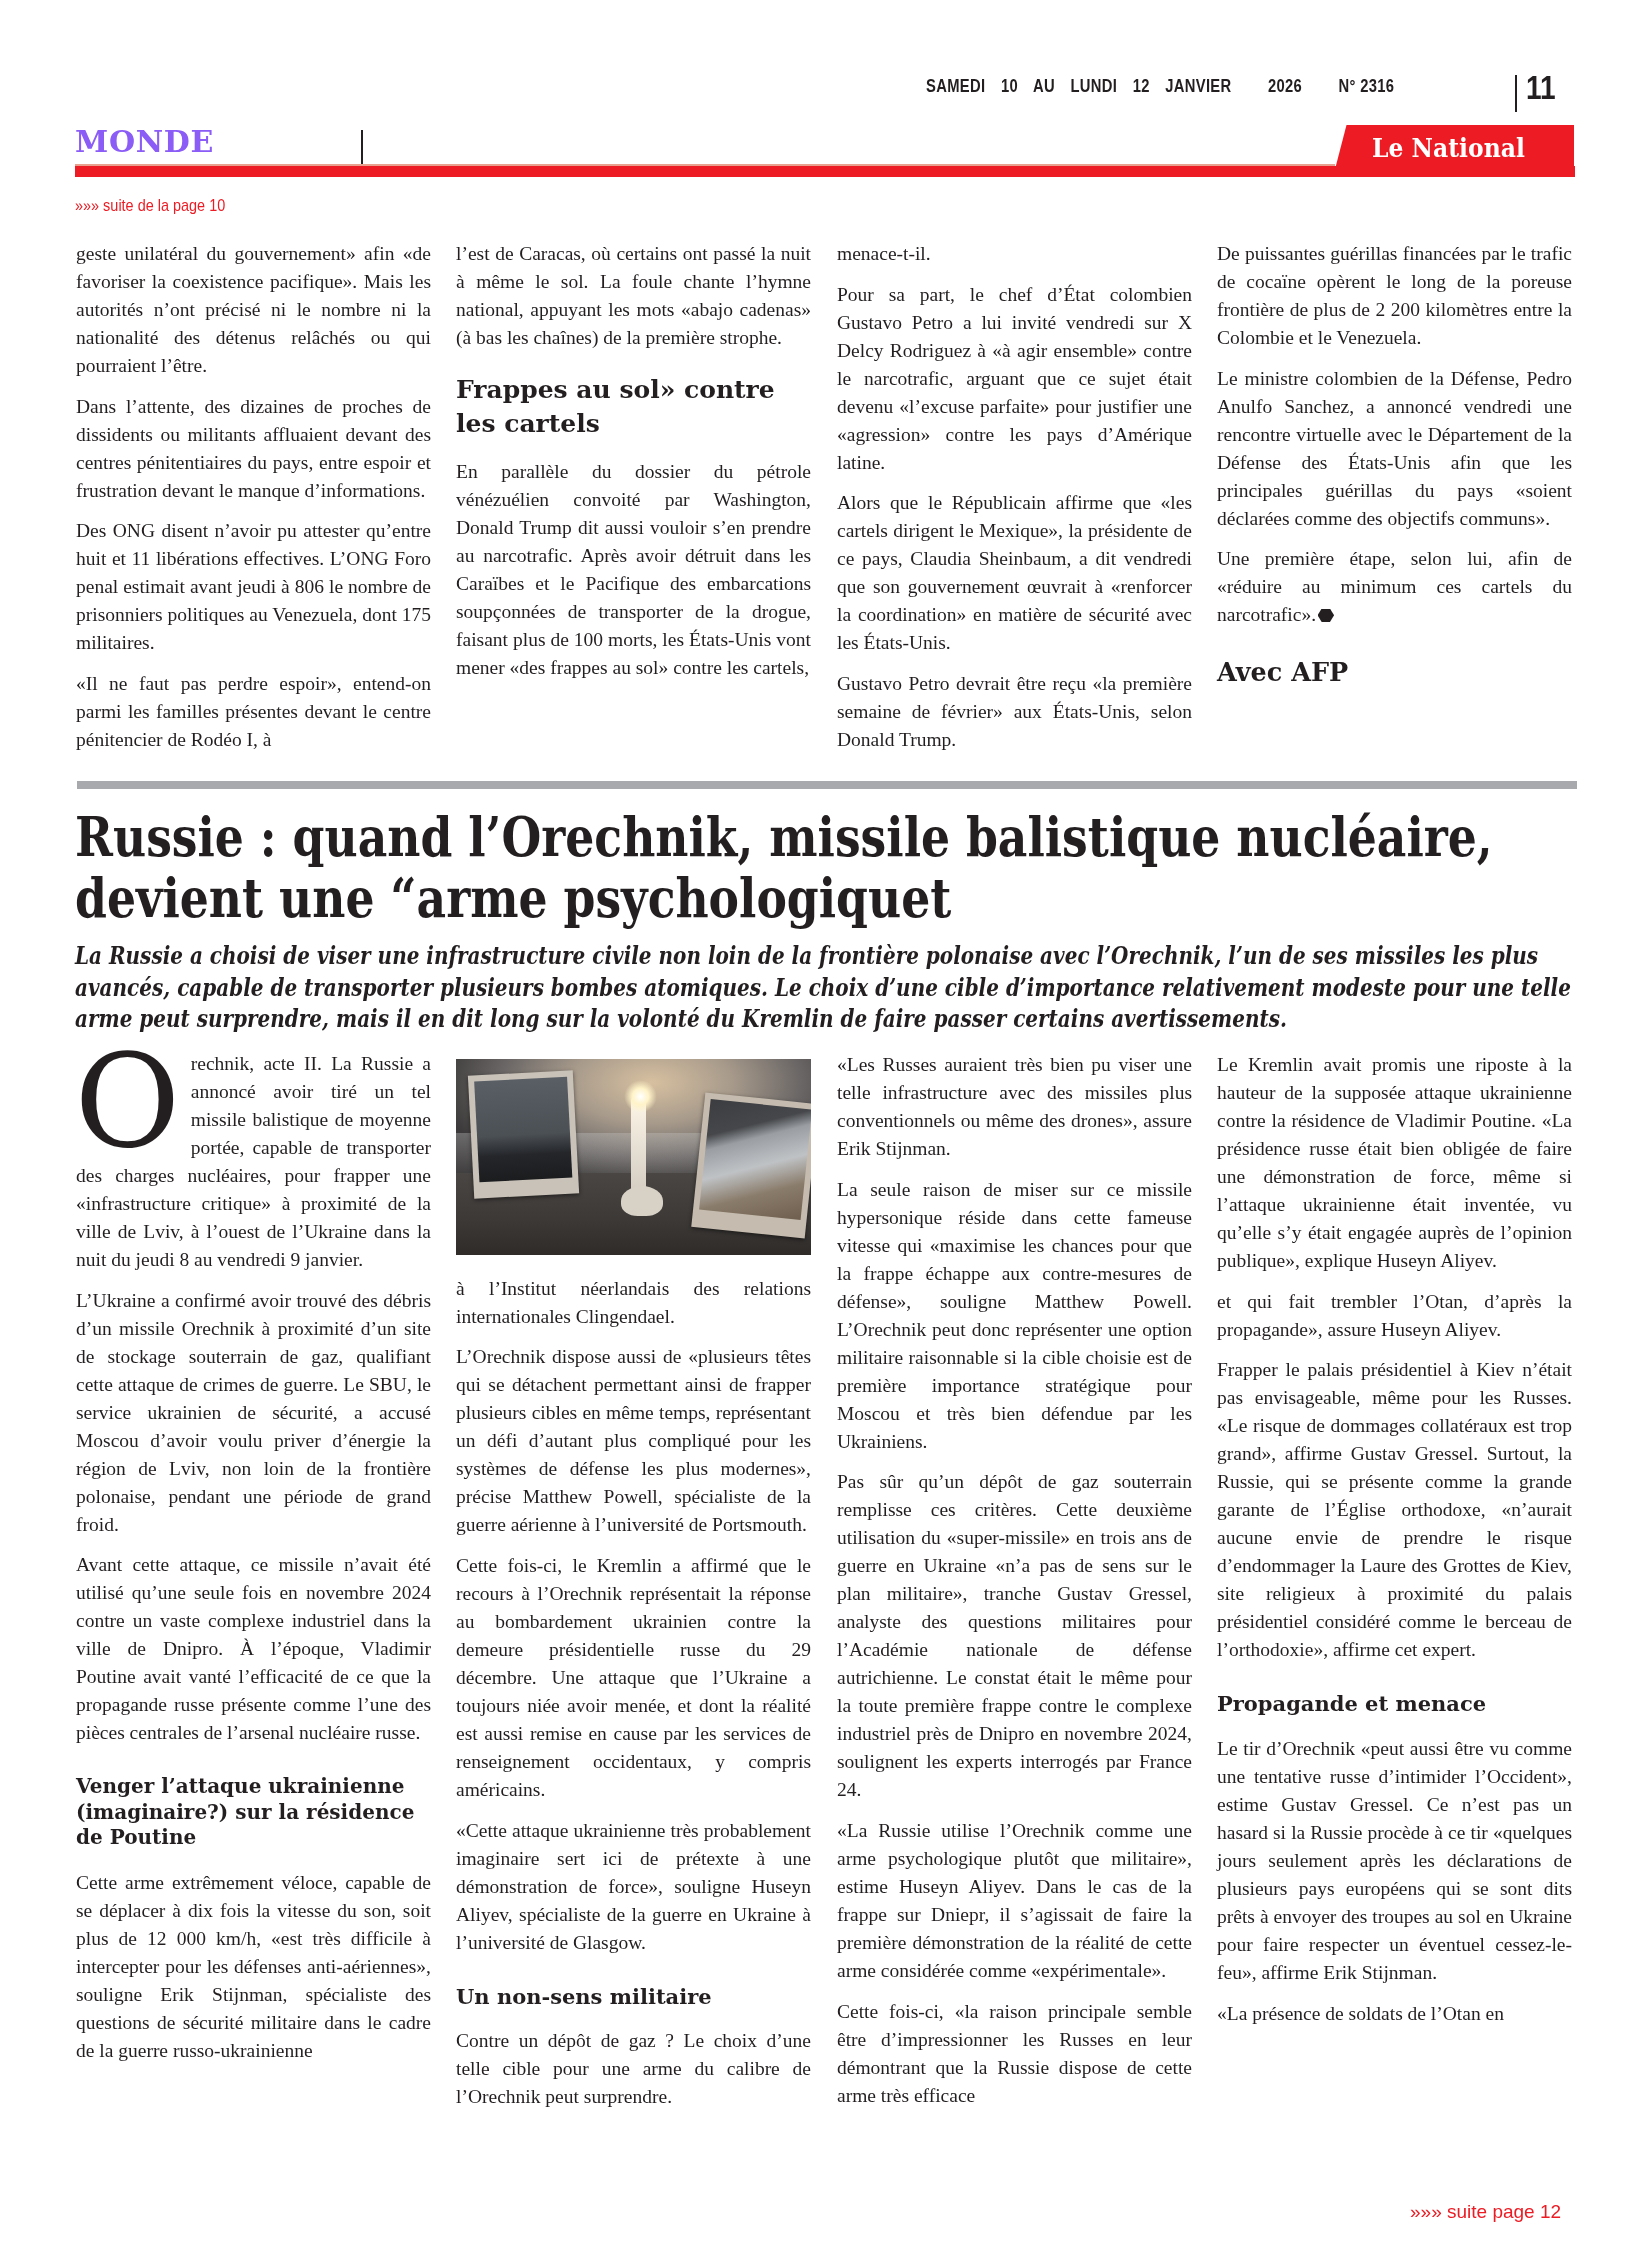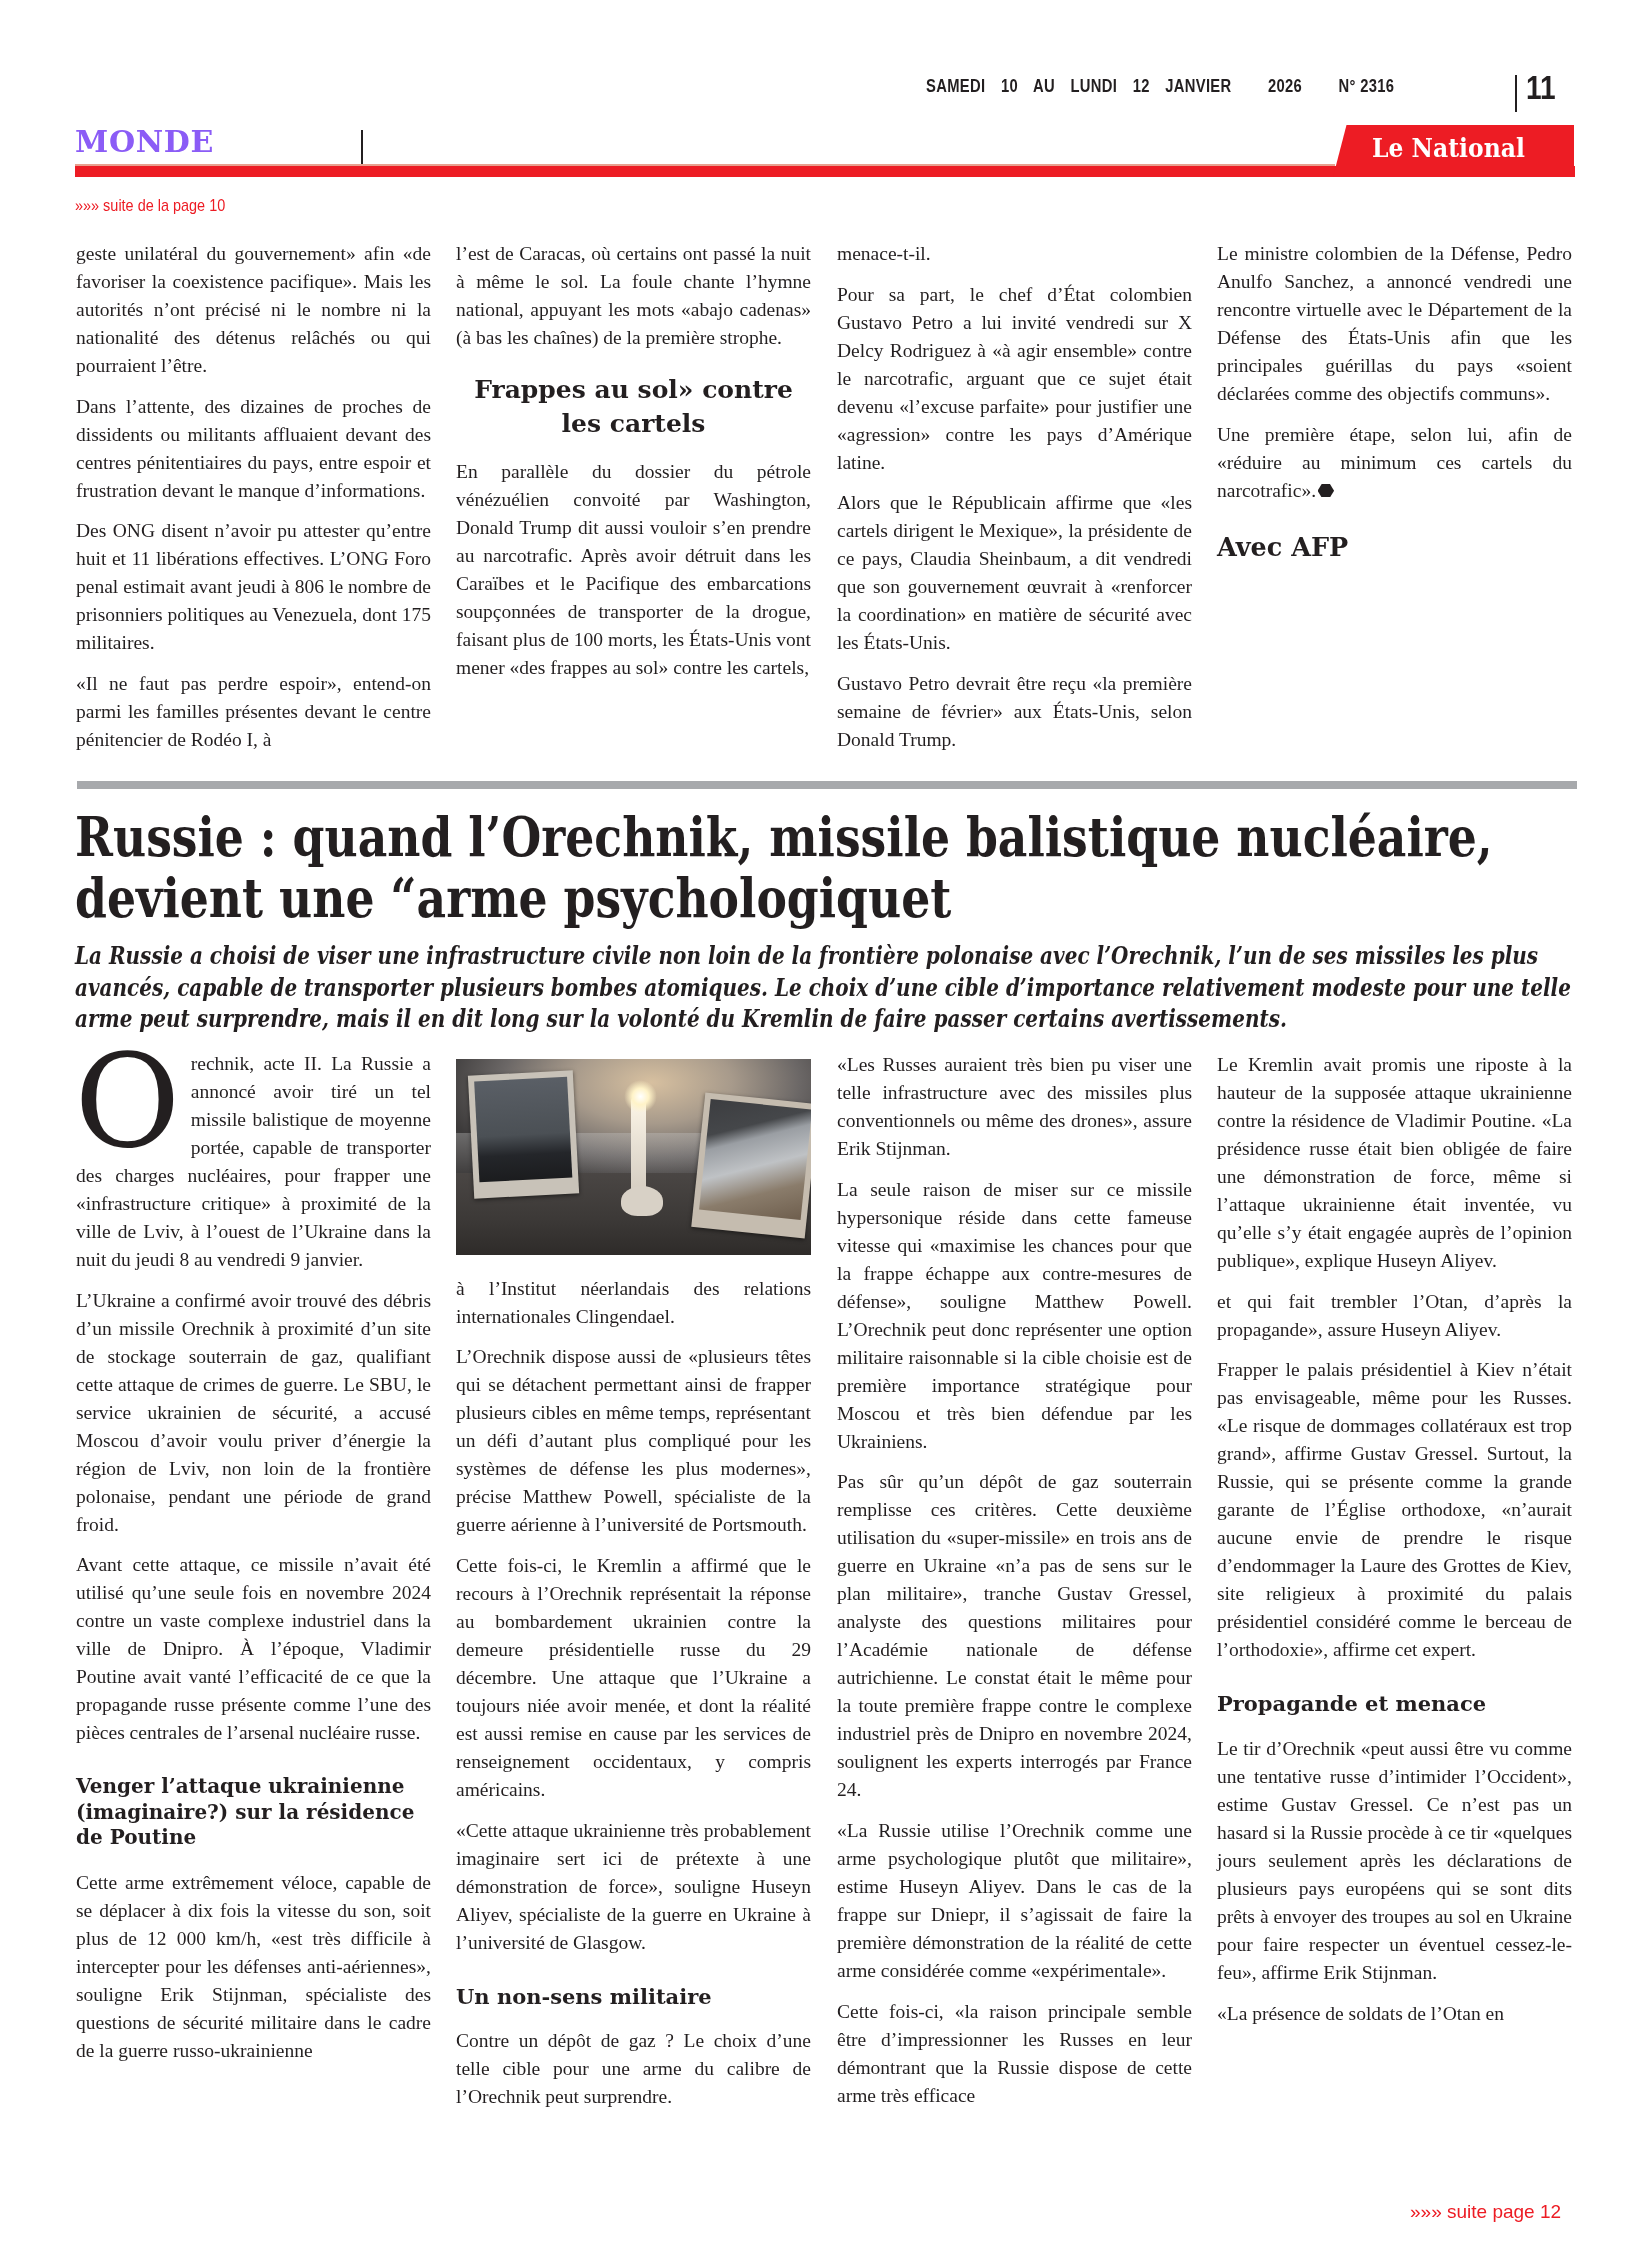--- a/index.html
+++ b/index.html
@@ -51,21 +51,21 @@
   
   .col {
     position: absolute; width: 355px;
     font-family: "Liberation Serif", "DejaVu Serif", serif;
     font-size: 19.5px; line-height: 28px; text-align: justify;
     color: #231f20;
   }
   .col p { margin-bottom: 12.7px; hyphens: none; }
   .col h3 {
     font-family: "DejaVu Serif", serif; font-weight: bold; font-size: 25px; line-height: 34px;
-    text-align: center; margin: 21px 0 16.5px 0; color: #231f20;
+    text-align: left; margin: 21px 0 16.5px 0; color: #231f20;
   }
   .col h4 {
     font-family: "DejaVu Serif", serif; font-weight: bold; font-size: 20px; line-height: 25.5px;
     text-align: left; margin: 27px 0 18px 0; color: #231f20;
   }
   .col h4.sm { font-size: 21px; }
   .end-mark { display: inline-block; width: 16.5px; height: 13.5px; background: #231f20;
     clip-path: polygon(25% 0, 75% 0, 100% 50%, 75% 100%, 25% 100%, 0 50%); vertical-align: -0.7px; margin-left: 1.5px; }
   .byline { font-family: "DejaVu Serif", serif; font-weight: bold; font-size: 25.5px; margin-top: 28.5px; text-align: left; }
 
@@ -178,20 +178,21 @@
 </div>
 
 <div class="col t3">
   <p>menace-t-il.</p>
   <p>Pour sa part, le chef d’État colombien Gustavo Petro a lui invité vendredi sur X Delcy Rodriguez à «à agir ensemble» contre le narcotrafic, arguant que ce sujet était devenu «l’excuse parfaite» pour justifier une «agression» contre les pays d’Amérique latine.</p>
   <p>Alors que le Républicain affirme que «les cartels dirigent le Mexique», la présidente de ce pays, Claudia Sheinbaum, a dit vendredi que son gouvernement œuvrait à «renforcer la coordination» en matière de sécurité avec les États-Unis.</p>
   <p>Gustavo Petro devrait être reçu «la première semaine de février» aux États-Unis, selon Donald Trump.</p>
 </div>
 
 <div class="col t4">
+  <p>De puissantes guérillas financées par le trafic de cocaïne opèrent le long de la poreuse frontière de plus de 2 200 kilomètres entre la Colombie et le Venezuela.</p>
   <p>Le ministre colombien de la Défense, Pedro Anulfo Sanchez, a annoncé vendredi une rencontre virtuelle avec le Département de la Défense des États-Unis afin que les principales guérillas du pays «soient déclarées comme des objectifs communs».</p>
   <p><span>Une première étape, selon lui, afin de «réduire au minimum ces cartels du narcotrafic».</span><span class="end-mark"></span></p>
   <div class="byline">Avec AFP</div>
 </div>
 
 <div class="grey-rule"></div>
 
 <h1 class="headline">
   <span>Russie : quand l’Orechnik, missile balistique nucléaire,</span><br>
   <span>devient une “arme psychologiquet</span>

